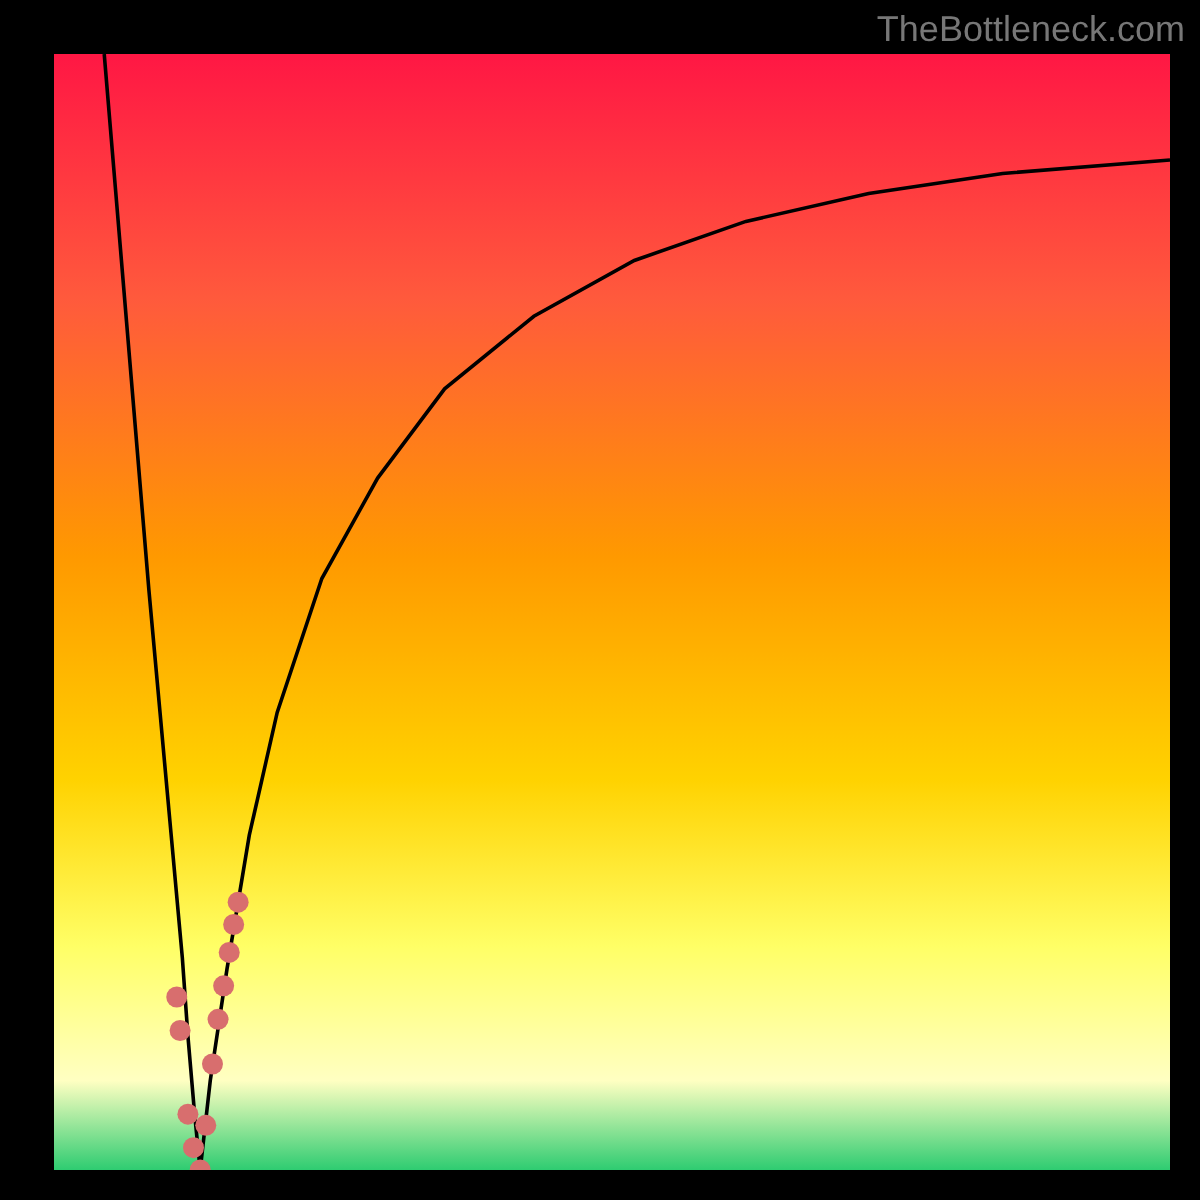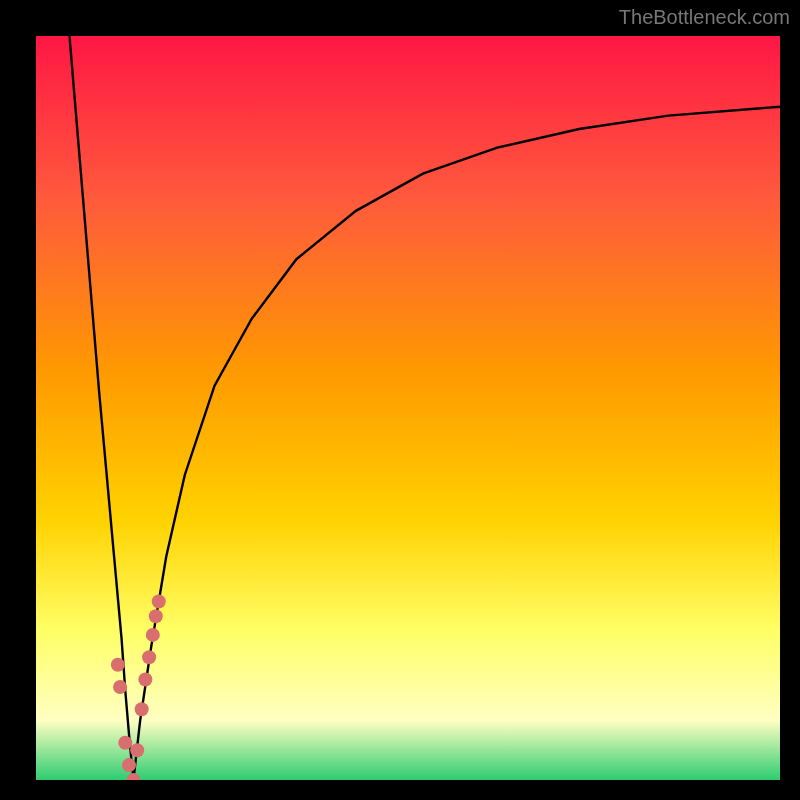--- a/index.html
+++ b/index.html
@@ -13,21 +13,21 @@
   .wrap {
     position: relative;
     width: 800px;
     height: 800px;
   }
   .watermark {
     position: absolute;
     top: 6px;
     right: 10px;
     font-family: Arial, Helvetica, sans-serif;
-    font-size: 20px;
+    font-size: 24px;
     color: #777777;
     z-index: 10;
     text-align: right;
   }
   svg {
     position: absolute;
     top: 0;
     left: 0;
   }
 </style>

